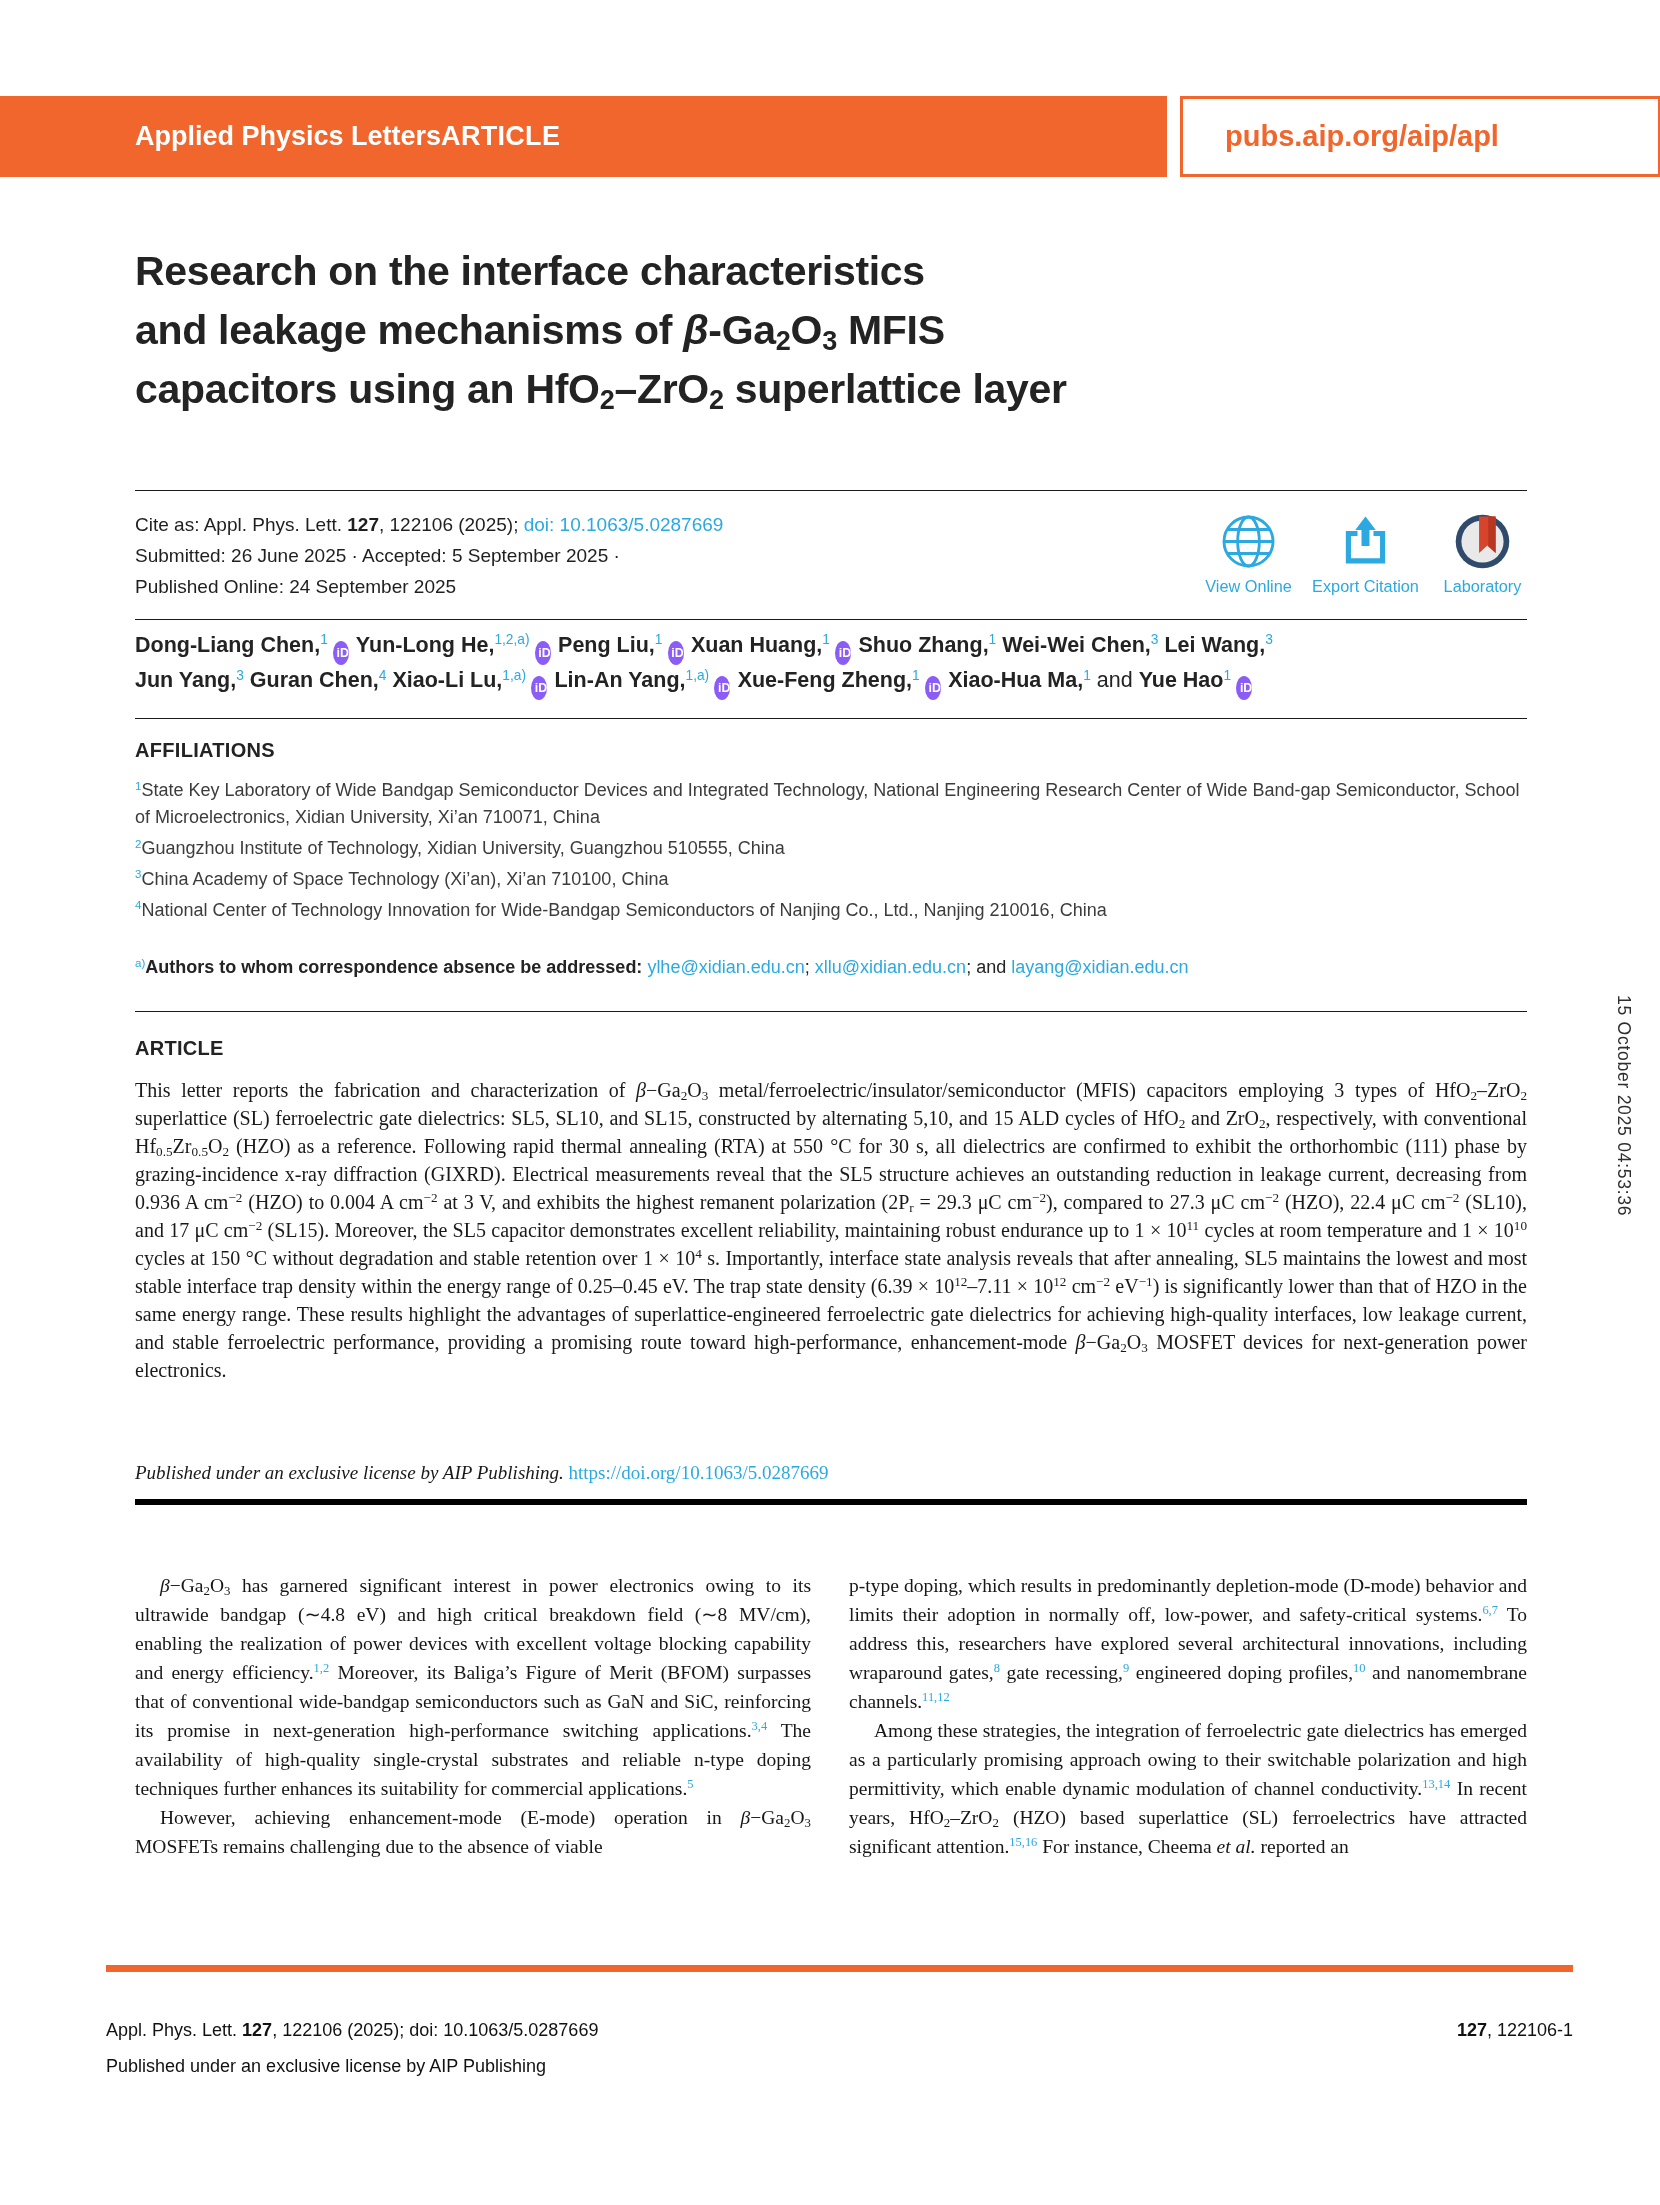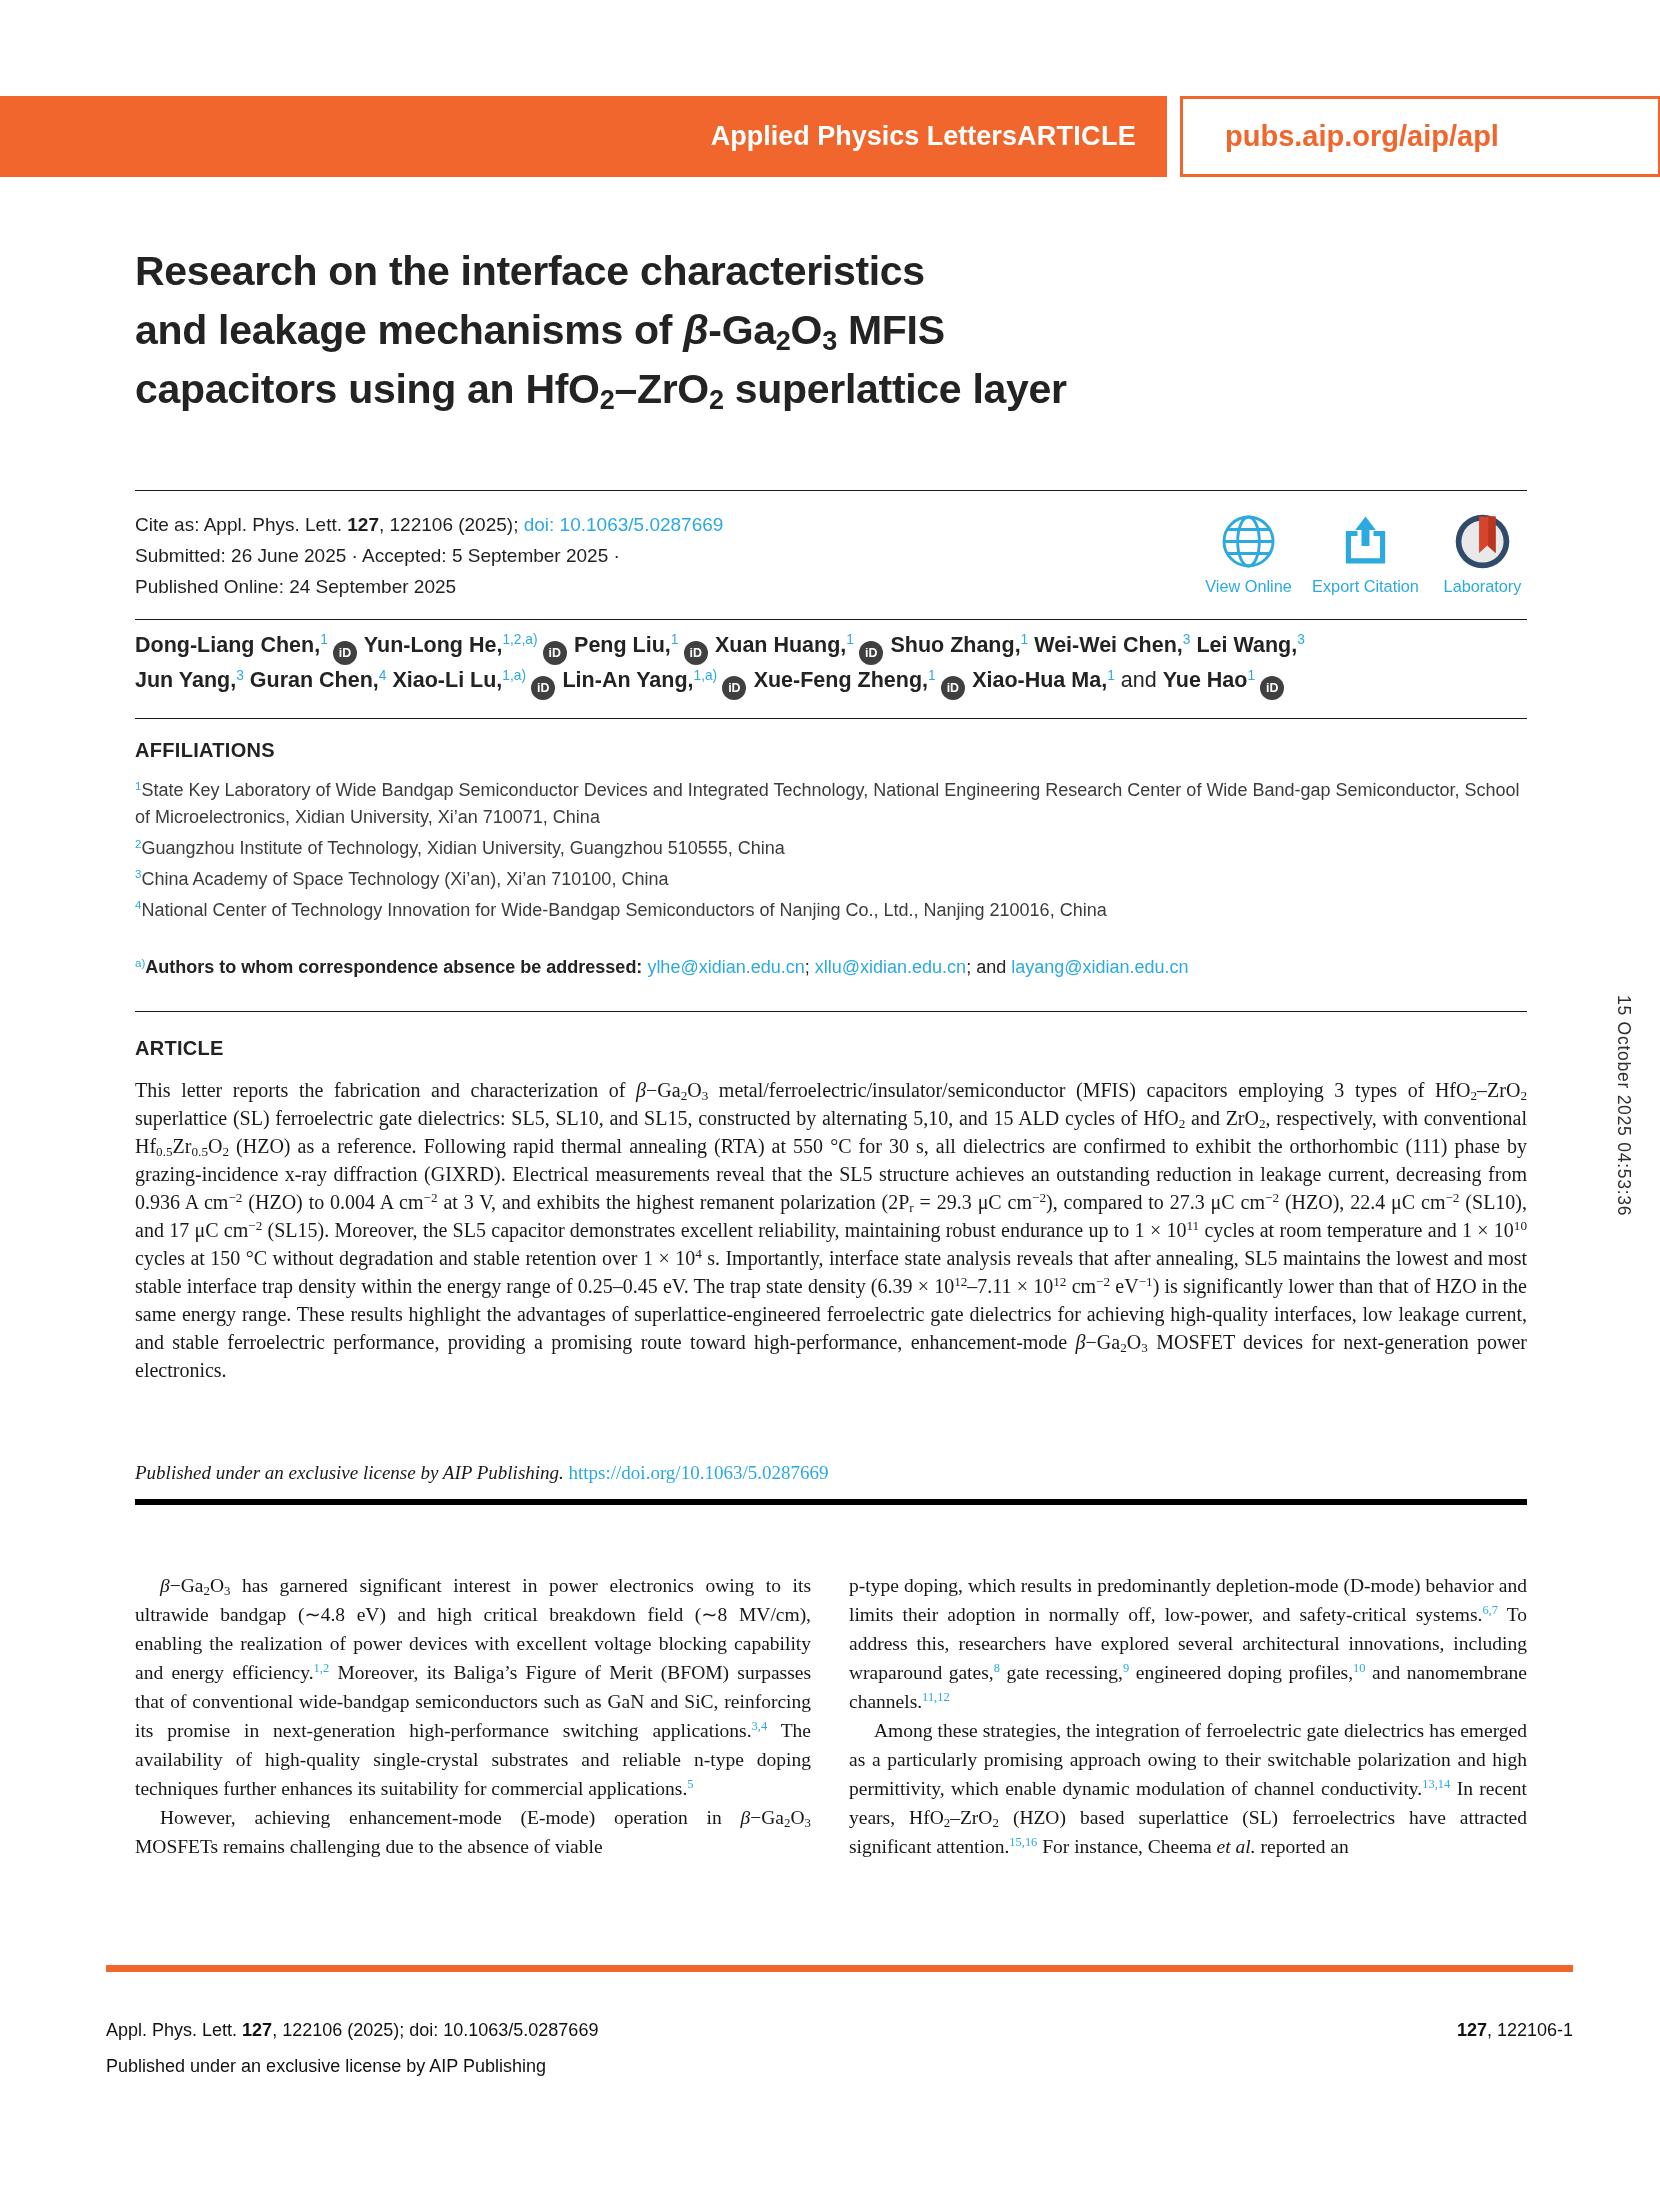--- a/index.html
+++ b/index.html
@@ -1,21 +1,21 @@
 <!DOCTYPE html>
 <html style="font-size:10.4px"><head>
 <meta charset="utf-8">
 <style>
   html,body{margin:0;padding:0;background:#fff;}
   .page{position:relative;width:1660px;height:2205px;background:#fff;overflow:hidden;
         font-family:"Liberation Sans",sans-serif;color:#1d1d1d;}
 
   
   .header-bar{position:absolute;left:0;top:96px;width:1167px;height:81px;background:#F0662C;
-              display:flex;align-items:center;justify-content:flex-end;
+              display:flex;align-items:center;justify-content:flex-start;
               padding:0 31px 0 135px;box-sizing:border-box;color:#fff;}
   .journal{font-size:27px;font-weight:700;}
   .article-label{font-size:27px;font-weight:700;letter-spacing:0.3px;}
   .site-box{position:absolute;left:1180px;top:96px;width:481px;height:81px;border:3.9px solid #F0662C;
             box-sizing:border-box;display:flex;align-items:center;padding-left:42px;}
   .site-link{color:#F0662C;font-size:29px;font-weight:700;}
 
   
   .title{position:absolute;left:135px;top:242px;width:1406px;margin:0;font-size:41px;line-height:59px;
          font-weight:700;color:#232323;letter-spacing:-0.3px;}
@@ -68,22 +68,22 @@
   
   .timestamp{position:absolute;left:1613px;top:995px;writing-mode:vertical-rl;font-size:17.6px;color:#2e2e2e;letter-spacing:0.7px;}
 
   
   .seg-b{font-weight:700;}
   .seg-i{font-style:italic;}
   .seg-sub{font-size:66%;position:relative;top:0.22em;line-height:0;}
   .seg-sup{font-size:66%;position:relative;top:-0.5em;line-height:0;}
   .seg-rsup{font-size:64%;position:relative;top:-0.55em;line-height:0;color:#2BA9E0;}
   .seg-link{color:#2BA9E0;}
-  .seg-orcid{display:inline-block;width:24px;height:24px;border-radius:50%;background:#404040;color:#fff;
-             font-weight:700;font-size:12.4px;line-height:24px;text-align:center;font-style:normal;
+  .seg-orcid{display:inline-block;width:16px;height:24px;border-radius:50%;background:#8b5cf6;color:#fff;
+             font-weight:700;font-size:12.4px;line-height:24px;text-align:right;font-style:normal;
              margin:0 1.3px 0 5.2px;vertical-align:-5.2px;font-family:"Liberation Sans",sans-serif;}
 </style>
 </head>
 <body>
 
 <div class="page">
 
   <div class="header-bar">
     <span class="journal">Applied Physics Letters</span>
     <span class="article-label">ARTICLE</span>

